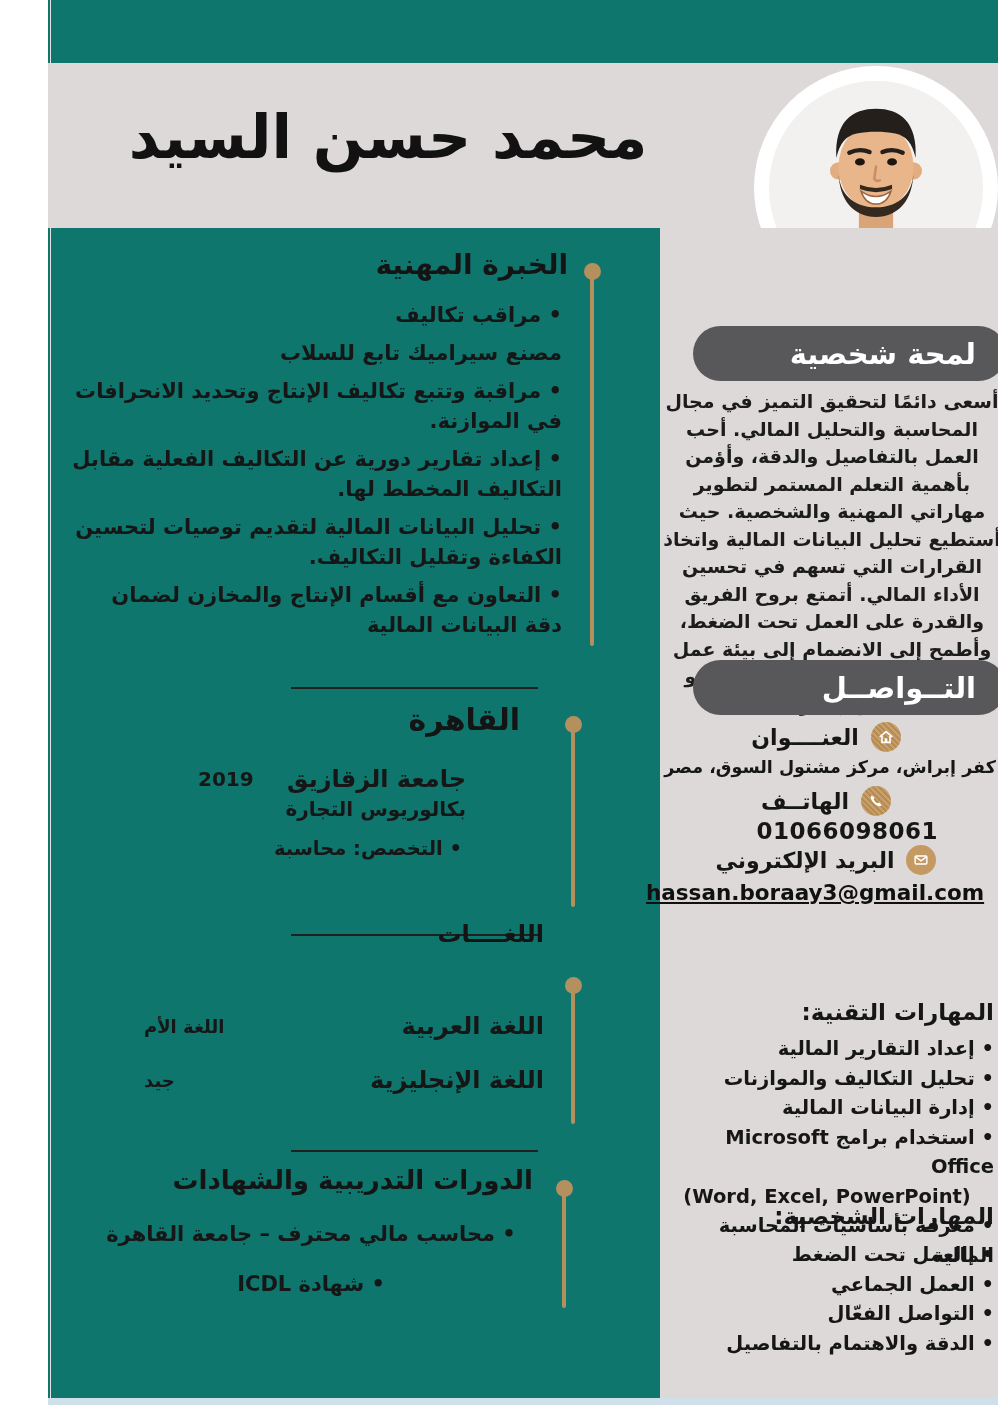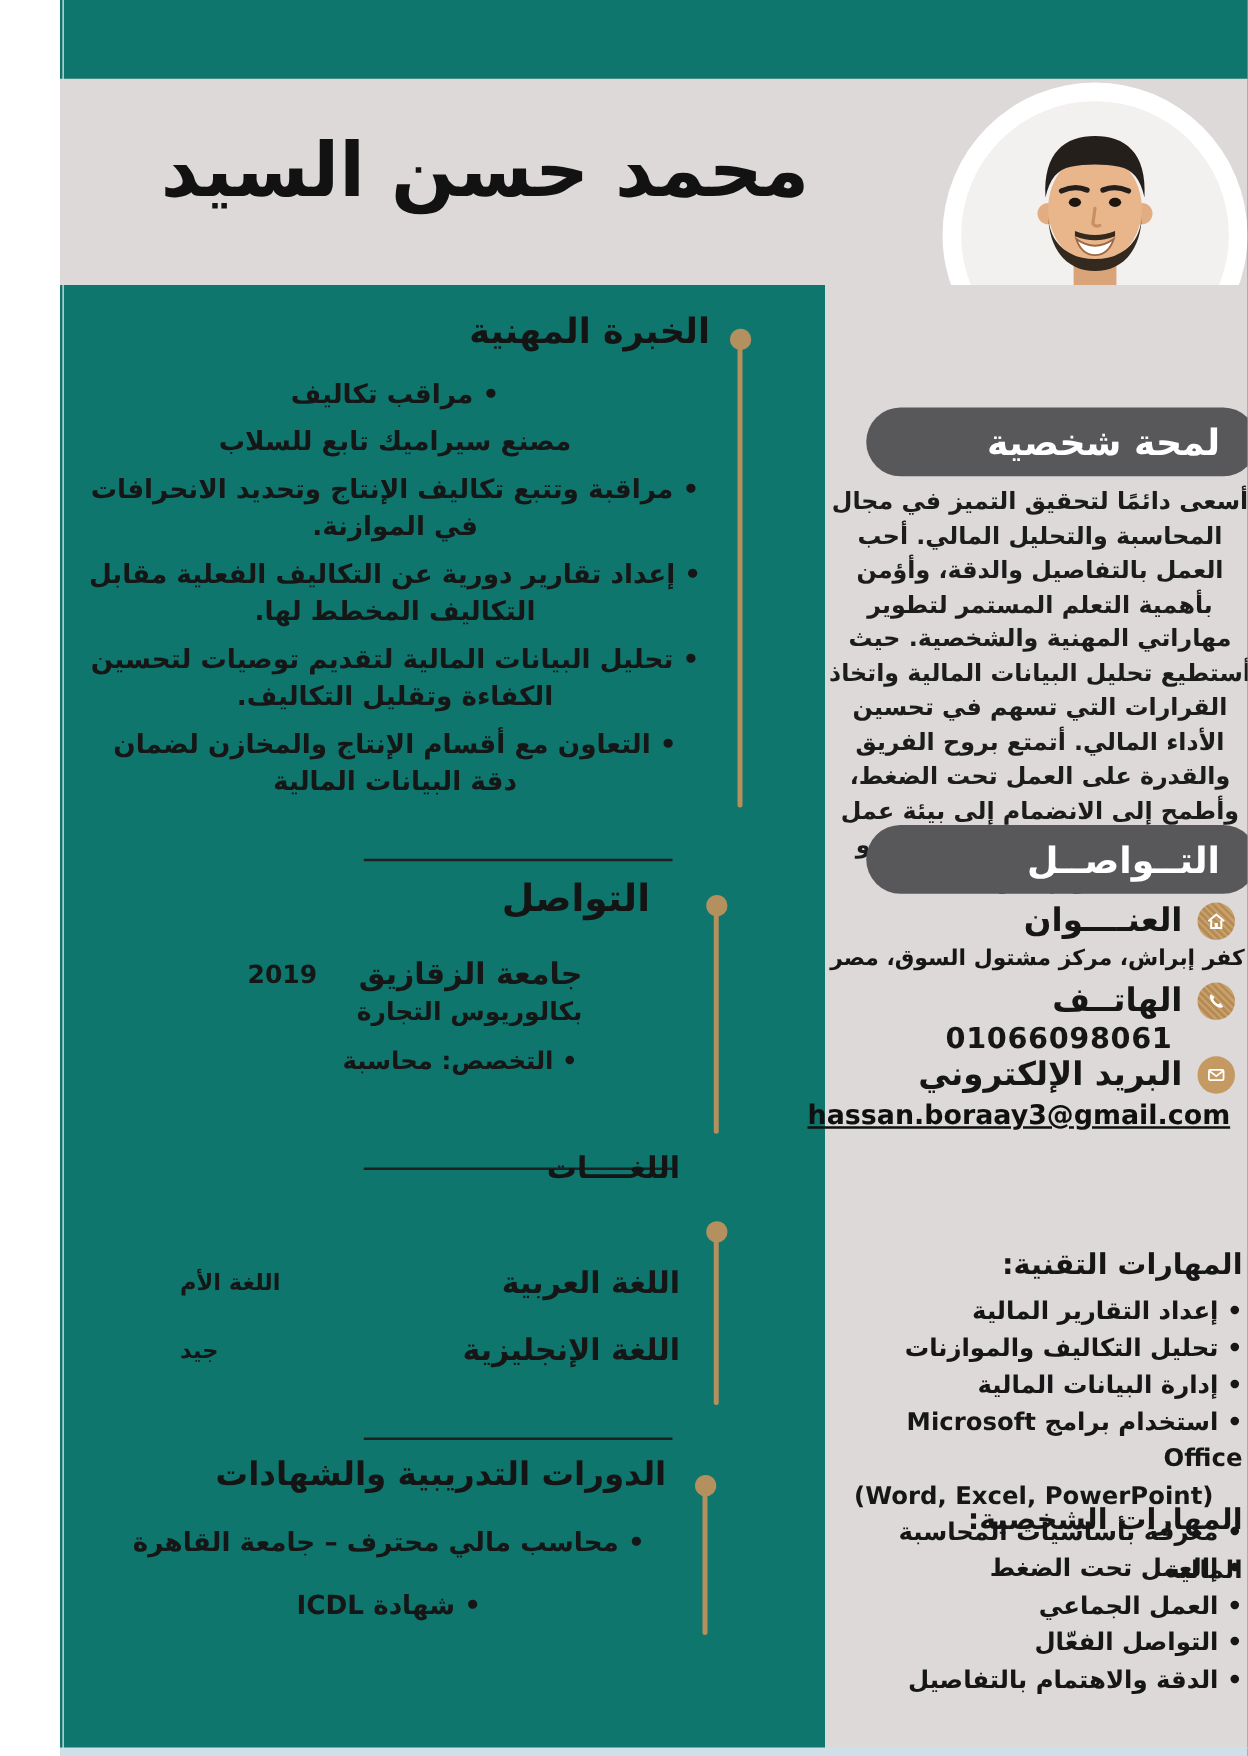--- a/index.html
+++ b/index.html
@@ -24,21 +24,21 @@
 
   
   .sidebar-panel{left:612px;top:228px;width:346px;height:1171px;background:var(--panel);}
   .pill{left:645px;width:313px;height:55px;border-radius:28px;background:var(--pill);color:#fff;
         display:flex;align-items:center;direction:rtl;padding:0 30px;font-size:29px;font-weight:800;}
   .pill-about{top:326px;}
   .pill-contact{top:660px;}
   .pill-skills{top:931px;}
   .about-text{left:614px;top:388px;width:340px;font-size:19px;font-weight:700;line-height:27.5px;text-align:center;color:#1c1c1c;}
 
-  .contact-row{left:616px;width:324px;height:34px;display:flex;direction:rtl;align-items:center;gap:12px;font-size:26px;font-weight:800;}
+  .contact-row{left:616px;width:324px;height:34px;display:flex;direction:rtl;align-items:center;gap:12px;font-size:22px;font-weight:800;justify-content:center;}
   .c-row-1{top:720px;}.c-row-2{top:784px;}.c-row-3{top:843px;}
   .icon-circle{width:30px;height:30px;border-radius:50%;flex:none;display:flex;align-items:center;justify-content:center;
                background-image:repeating-linear-gradient(45deg,#b68c55 0 2px,#c9a06c 2px 4px);}
   .icon-circle.solid{background:#c49a62;background-image:none;}
   .icon-circle svg{width:18px;height:18px;display:block;}
   .address-text{left:610px;top:757px;width:344px;text-align:center;font-size:17.5px;font-weight:700;}
   .phone-number{left:616px;top:818px;width:274px;text-align:right;font-size:23px;font-weight:700;letter-spacing:.5px;}
   .email-link{left:598px;top:880px;width:324px;text-align:right;font-size:21.5px;font-weight:800;
               text-decoration:underline;color:#101010;direction:ltr;}
 
@@ -56,21 +56,21 @@
   .t-course{left:119px;top:1165px;width:366px;font-size:26px;}
   .tl-dot{width:17px;height:17px;border-radius:50%;background:var(--accent);}
   .d-exp{left:536px;top:263px;}.d-edu{left:517px;top:716px;}.d-lang{left:517px;top:977px;}.d-course{left:508px;top:1180px;}
   .tl-line{width:4px;background:var(--accent);border-radius:2px;}
   .l-exp{left:542px;top:276px;height:370px;}
   .l-edu{left:523px;top:729px;height:178px;}
   .l-lang{left:523px;top:990px;height:134px;}
   .l-course{left:514px;top:1193px;height:115px;}
 
   .exp-list{left:22px;top:300px;width:492px;text-align:center;font-size:21px;font-weight:700;line-height:30px;}
-  .exp-list div{margin-bottom:8px;}
+  .exp-list div{margin-bottom:8px;text-align:right;}
   .divider{width:247px;height:2px;background:#202020;left:243px;}
   .dv-1{top:687px;}.dv-2{top:934px;}.dv-3{top:1150px;}
 
   .edu-block{left:150px;top:765px;width:268px;}
   .edu-row1{display:flex;direction:rtl;justify-content:space-between;align-items:center;}
   .edu-school{font-size:24px;font-weight:800;}
   .edu-year{font-size:20px;font-weight:800;direction:ltr;}
   .edu-degree{text-align:right;font-size:20px;font-weight:800;margin-top:4px;}
   .edu-details{text-align:right;font-size:19.5px;font-weight:700;margin-top:12px;line-height:32px;padding-right:4px;}
 
@@ -148,21 +148,21 @@
   <div class="abs exp-list rtl">
     <div>• مراقب تكاليف</div>
     <div>مصنع سيراميك تابع للسلاب</div>
     <div>• مراقبة وتتبع تكاليف الإنتاج وتحديد الانحرافات في الموازنة.</div>
     <div>• إعداد تقارير دورية عن التكاليف الفعلية مقابل التكاليف المخطط لها.</div>
     <div>• تحليل البيانات المالية لتقديم توصيات لتحسين الكفاءة وتقليل التكاليف.</div>
     <div>• التعاون مع أقسام الإنتاج والمخازن لضمان دقة البيانات المالية</div>
   </div>
   <div class="abs divider dv-1"></div>
 
-  <div class="abs section-title t-edu rtl">التواصل</div>
+  <div class="abs section-title t-edu rtl">القاهرة</div>
   <div class="abs tl-dot d-edu"></div>
   <div class="abs tl-line l-edu"></div>
   <div class="abs edu-block">
     <div class="edu-row1">
       <div class="edu-school">جامعة الزقازيق</div>
       <div class="edu-year">2019</div>
     </div>
     <div class="edu-degree rtl">بكالوريوس التجارة</div>
     <div class="edu-details rtl">
       <div>• التخصص: محاسبة</div>

